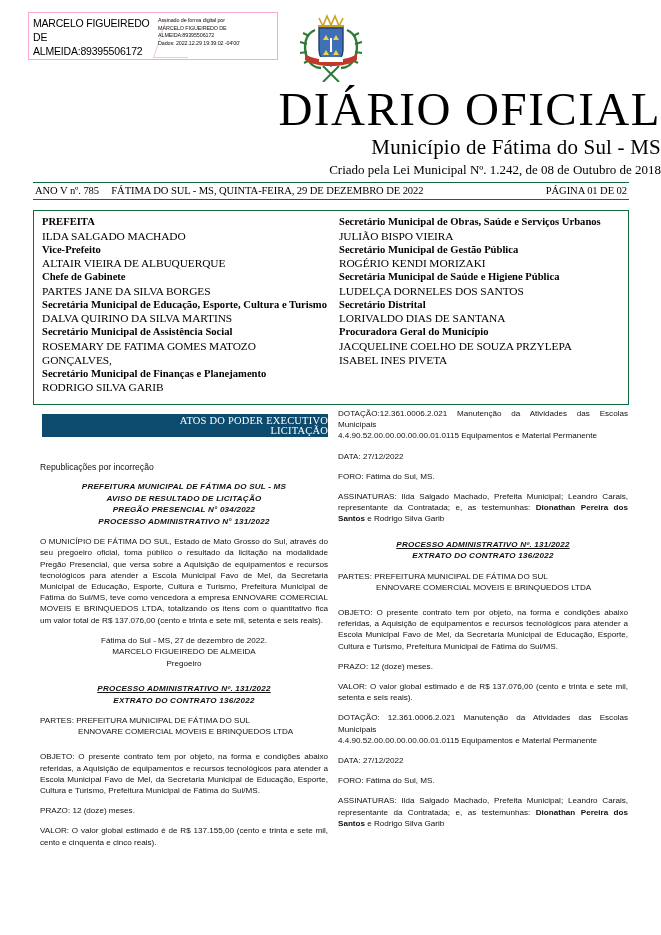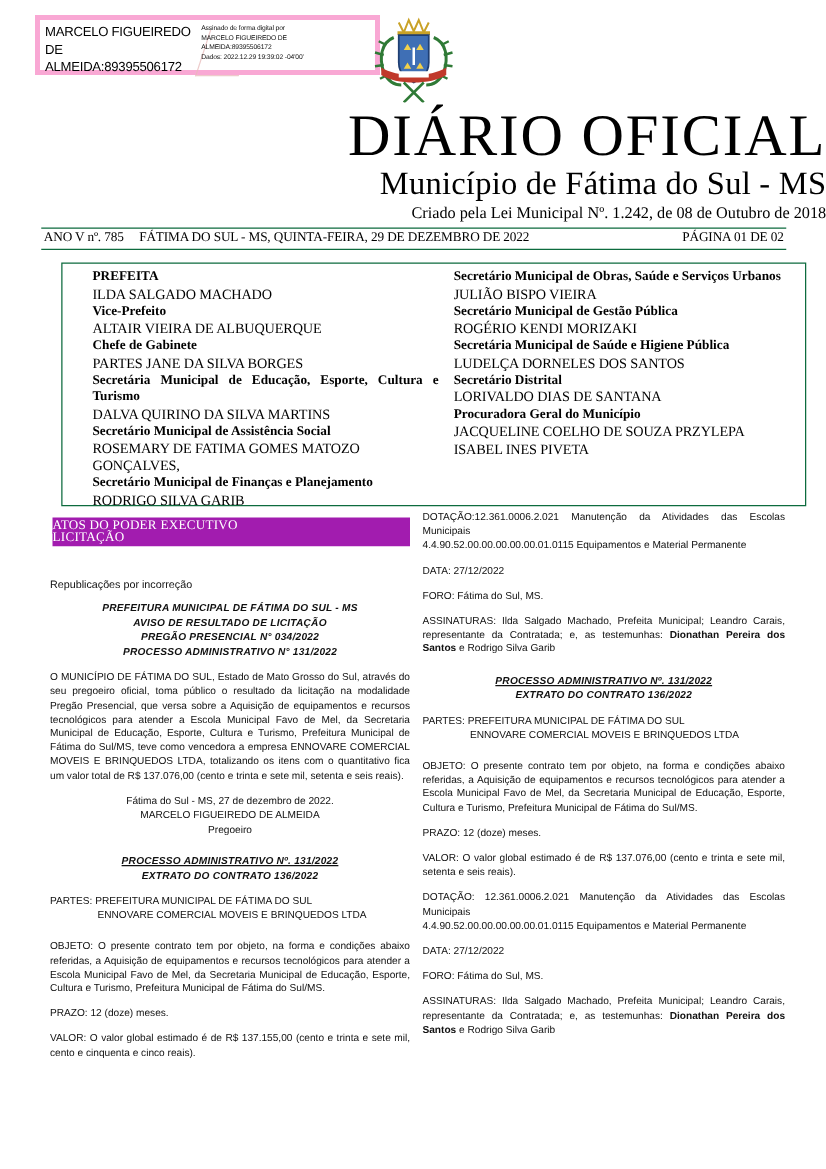--- a/index.html
+++ b/index.html
@@ -9,66 +9,66 @@
     height: 935px;
     background: #ffffff;
     font-family: "Liberation Serif", serif;
     color: #000000;
     position: relative;
     overflow: hidden;
   }
   .page { position: relative; width: 661px; height: 935px; padding: 0; }
 
   
-  .sig-row { position: absolute; left: 28px; top: 12px; width: 276px; height: 48px;
-             border: 4px solid #f9a8d4; display: flex; align-items: stretch; }
+  .sig-row { position: absolute; left: 28px; top: 12px; width: 250px; height: 48px;
+             border: 1px solid #f9a8d4; display: flex; align-items: stretch; }
   .sig-name { width: 124px; font-family: "Liberation Sans", sans-serif; font-size: 10.5px;
               line-height: 14px; padding: 3px 2px 0 4px; letter-spacing: -0.2px; }
   .sig-meta { flex: 1; font-family: "Liberation Sans", sans-serif; font-size: 5.4px;
               line-height: 7.6px; padding: 4px 2px 0 5px; color: #111; letter-spacing: -0.1px;
               position: relative; }
   .sig-meta::before {
     content: ""; position: absolute; left: 6px; top: 8px; width: 34px; height: 36px;
     border-left: 1px solid #e7b9b9; border-bottom: 1px solid #e7b9b9;
     transform: skewX(-18deg); opacity: .75;
   }
   .sig-meta span { position: relative; display: block; }
 
   
   .crest { position: absolute; left: 293px; top: 10px; width: 76px; height: 72px; }
 
   
   .masthead { position: absolute; left: 0; top: 84px; width: 661px; text-align: right; }
   .title-main { font-family: "Liberation Serif", serif; font-size: 47px; line-height: 50px;
                 letter-spacing: 1.5px; font-weight: 400; }
-  .title-sub { font-family: "Liberation Serif", serif; font-size: 26px; line-height: 26px;
+  .title-sub { font-family: "Liberation Serif", serif; font-size: 21px; line-height: 26px;
                letter-spacing: .2px; }
   .title-law { font-family: "Liberation Serif", serif; font-size: 13px; line-height: 20px; }
 
   
   .edition { position: absolute; left: 33px; top: 182px; width: 596px;
              border-top: 1.6px solid #0d6b3e; border-bottom: 1.6px solid #0d6b3e;
              padding: 2px 2px 3px 2px; display: flex; justify-content: space-between;
              font-size: 10.6px; letter-spacing: -0.1px; }
   .edition .ed-left { white-space: nowrap; }
   .edition .ed-mid { white-space: nowrap; margin-left: -110px;}
   .edition .ed-right { white-space: nowrap; }
 
   
-  .officials { position: absolute; left: 49px; top: 210px; width: 596px; height: 195px;
-               border: 1.6px solid #0d6b3e; display: flex; padding: 4px 0 0 16px; }
+  .officials { position: absolute; left: 33px; top: 210px; width: 596px; height: 195px;
+               border: 1.6px solid #0d6b3e; display: flex; padding: 4px 0 0 0; }
   .col-l { width: 300px; padding: 0 6px 0 8px; }
   .col-r { width: 296px; padding: 0 8px 0 6px; }
   .role { font-weight: bold; font-size: 10.6px; line-height: 13.5px; text-align: justify; }
   .role.two { text-align: justify; text-align-last: left; }
   .person { font-size: 11.4px; line-height: 14px; letter-spacing: -0.1px; }
 
   
-  .banner { position: absolute; background: #a21caf; color: #ffffff; text-align: left;
-            font-size: 10.5px; line-height: 12px; letter-spacing: .2px; }
+  .banner { position: absolute; background: #0c4a6e; color: #ffffff; text-align: right;
+            font-size: 10.5px; line-height: 12px; letter-spacing: .2px; padding-left: 41px; }
   .banner-atos { left: 42px; top: 414px; width: 286px; height: 13px; padding-top: 1px; }
   .banner-lic  { left: 42px; top: 424px; width: 286px; height: 13px; padding-top: 1px; }
 
   
   .colbody { position: absolute; font-family: "Liberation Sans", sans-serif;
              font-size: 8.1px; line-height: 11.2px; color: #111; }
   .col-left-body  { left: 40px; top: 462px; width: 288px; }
   .col-right-body { left: 338px; top: 408px; width: 290px; }
 
   .p { margin: 0 0 9px 0; text-align: justify; }

